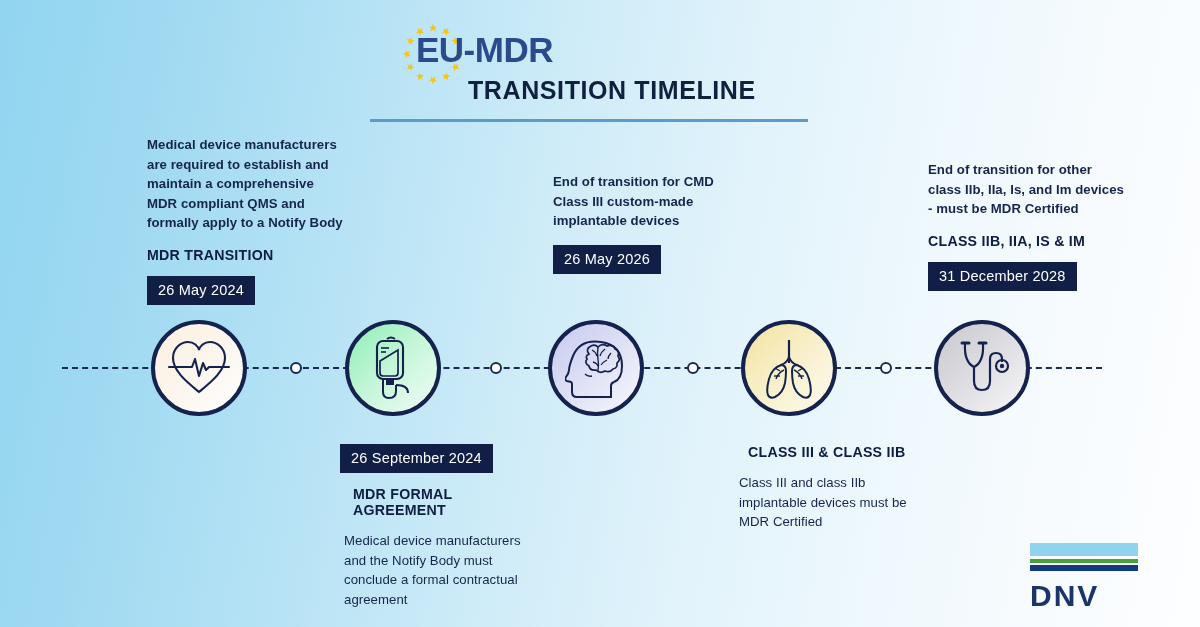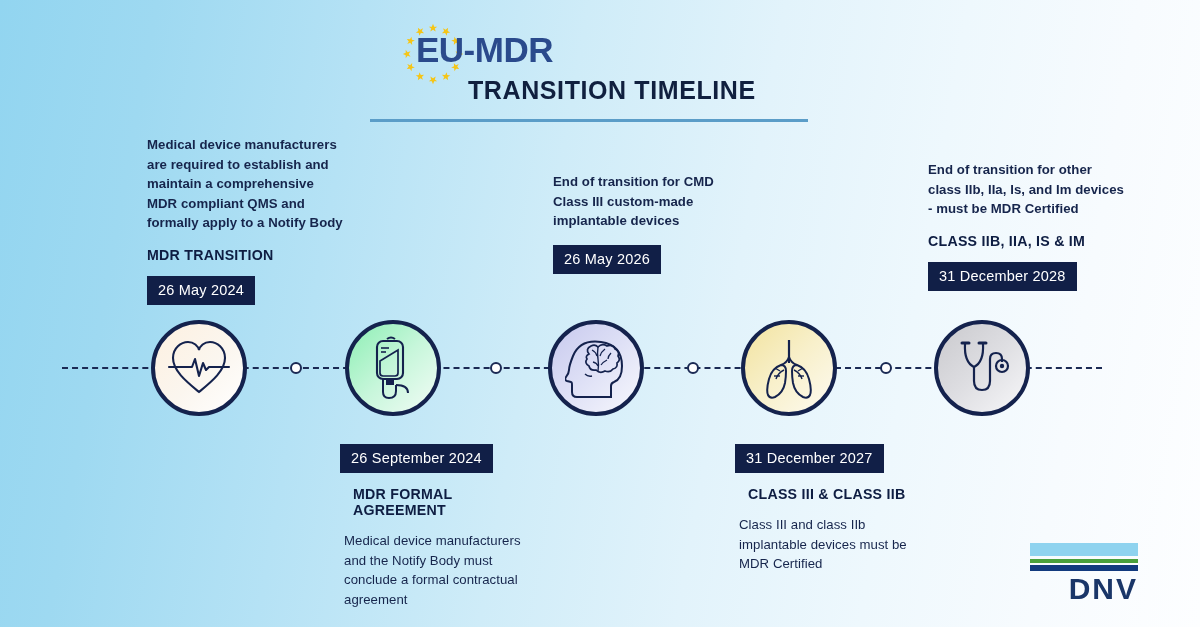--- a/index.html
+++ b/index.html
@@ -150,26 +150,25 @@
   #dnv-logo {
     position: absolute;
     left: 1030px;
     top: 543px;
     width: 108px;
   }
   #dnv-bar-light { width: 108px; height: 13px; background: #8fd3ef; }
   #dnv-bar-green { width: 108px; height: 4px;  background: #4aa03c; margin-top: 3px; }
   #dnv-bar-dark  { width: 108px; height: 6px;  background: #123a7e; margin-top: 2px; }
   #dnv-text {
-    text-align: right;
     font-size: 30px;
     font-weight: bold;
     letter-spacing: 2px;
     color: #1a3668;
-    margin-top: 3px;
+    margin-top: 10px;
     line-height: 30px;
   }
 </style>
 </head>
 <body>
 
 <div id="canvas">
 
   <div id="header">
 
@@ -300,21 +299,20 @@
     <div class="headline">MDR FORMAL AGREEMENT</div>
     <div class="desc">Medical device manufacturers and the Notify Body must conclude a formal contractual agreement</div>
   </div>
 
   <div class="milestone ms-above" style="left:553px; top:172px;">
     <div class="desc">End of transition for CMD Class III custom-made implantable devices</div>
     <div><span class="date-badge">26 May 2026</span></div>
   </div>
 
   <div class="milestone ms-below" style="left:735px; top:444px;">
-    <div><span class="date-badge">31 December 2027</span></div>
     <div class="headline">CLASS III &amp; CLASS IIB</div>
     <div class="desc">Class III and class IIb implantable devices must be MDR Certified</div>
   </div>
 
   <div class="milestone ms-above" style="left:928px; top:160px;">
     <div class="desc">End of transition for other class IIb, IIa, Is, and Im devices - must be MDR Certified</div>
     <div class="headline">CLASS IIB, IIA, IS &amp; IM</div>
     <div><span class="date-badge">31 December 2028</span></div>
   </div>
 

